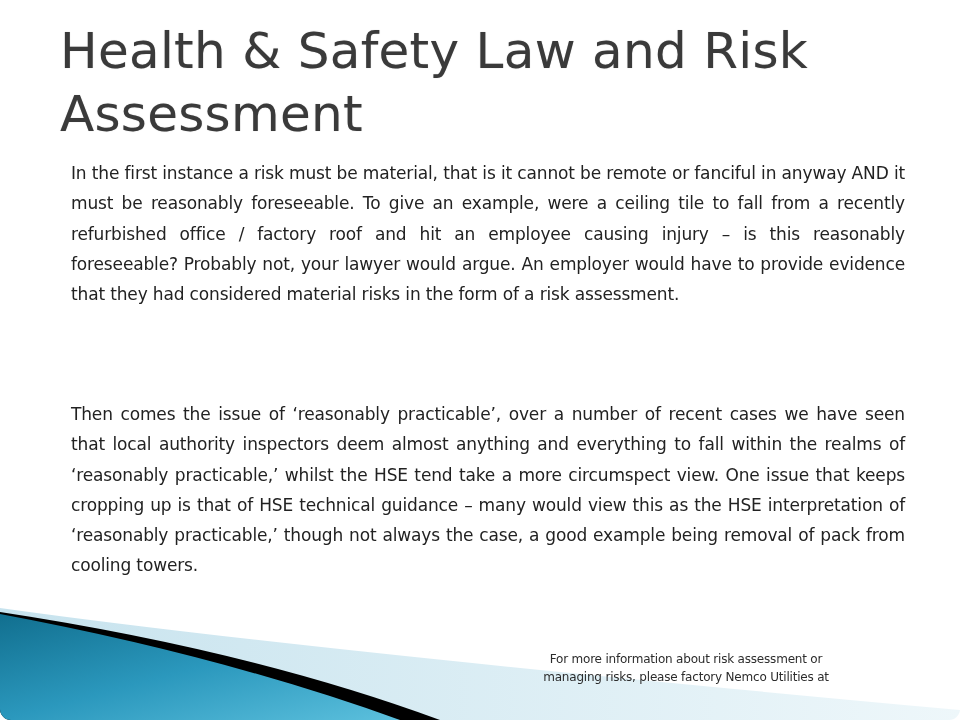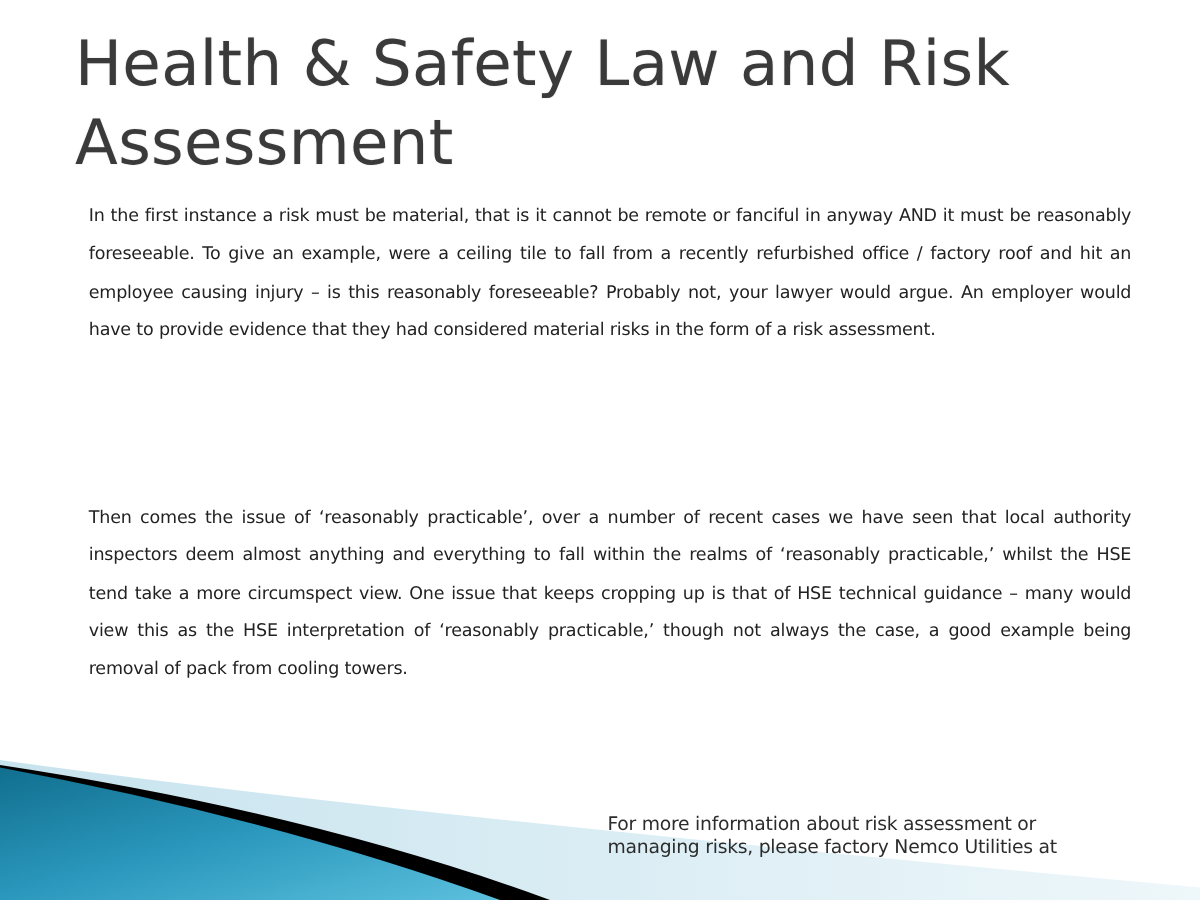--- a/index.html
+++ b/index.html
@@ -9,20 +9,21 @@
       height: 720px;
       overflow: hidden;
       background: #ffffff;
     }
     .slide {
       position: relative;
       width: 960px;
       height: 720px;
       background: #ffffff;
       overflow: hidden;
+      border-radius: 11px;
     }
     .title {
       position: absolute;
       left: 60px;
       top: 20px;
       width: 860px;
       margin: 0;
       font-family: "DejaVu Sans", sans-serif;
       font-weight: normal;
       font-size: 50px;
@@ -30,36 +31,36 @@
       color: #3a3a3a;
       letter-spacing: 0.3px;
       text-shadow: 0 0 1px rgba(0,0,0,0.25);
     }
     .body-text {
       position: absolute;
       left: 71px;
       width: 834px;
       margin: 0;
       font-family: "DejaVu Sans", sans-serif;
-      font-size: 14px;
+      font-size: 17px;
       line-height: 30.3px;
       color: #222222;
       text-align: justify;
       letter-spacing: -0.15px;
     }
     .p1 { top: 158px; }
     .p2 { top: 399px; }
     .footer {
       position: absolute;
       left: 486px;
       top: 650px;
       width: 400px;
-      text-align: left;
+      text-align: center;
       font-family: "DejaVu Sans", sans-serif;
-      font-size: 15px;
+      font-size: 12px;
       line-height: 18px;
       color: #2c2c2c;
       letter-spacing: -0.2px;
     }
     .footer a {
       color: #e0922f;
       text-decoration: underline;
       text-decoration-color: #e7b06a;
     }
     .decor {

